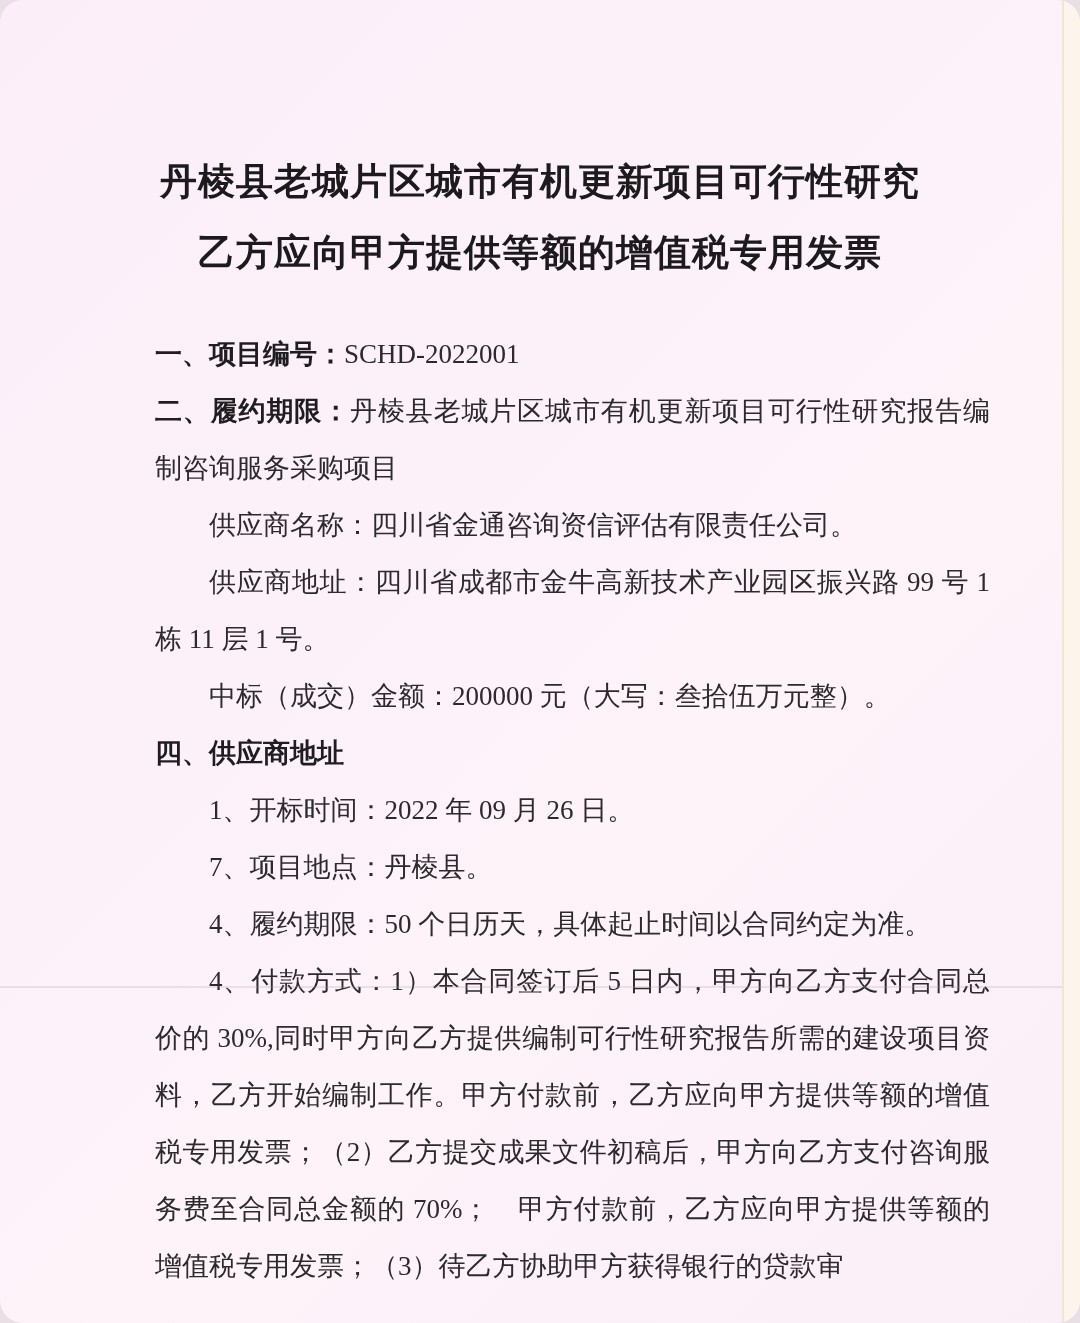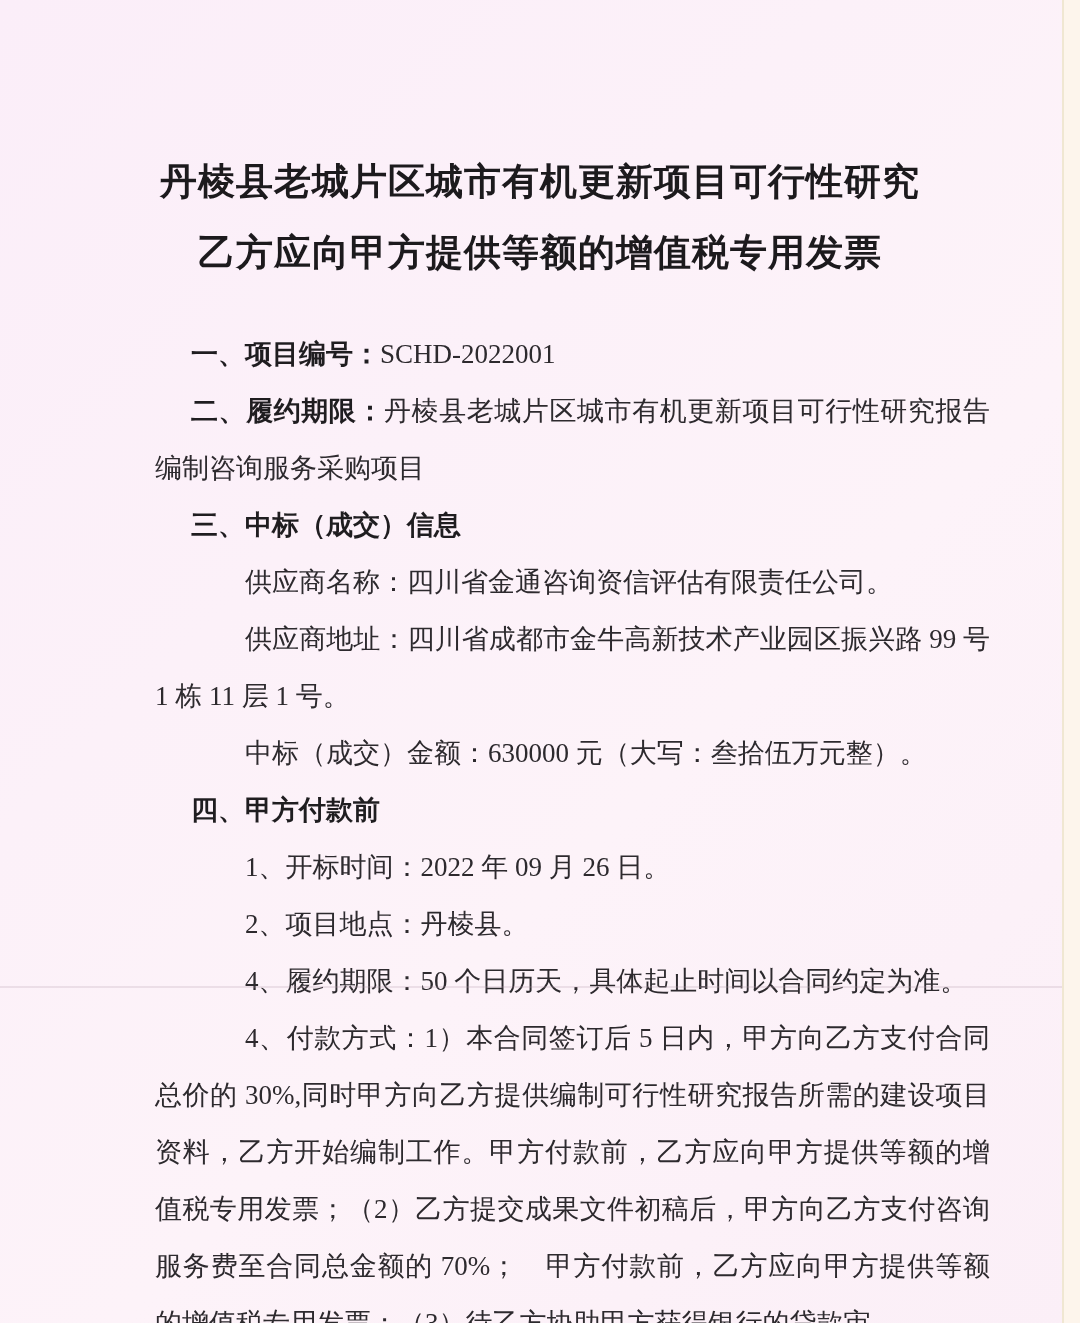--- a/index.html
+++ b/index.html
@@ -9,20 +9,21 @@
   }
   .page {
     position: relative;
     width: 1080px;
     height: 1323px;
     margin: 0 auto;
     overflow: hidden;
     background: linear-gradient(135deg, #fbeef9 0%, #fcf1f9 35%, #fdf3f9 60%, #fbeff7 100%);
     color: #2d2a2e;
     font-family: "Liberation Serif", "DejaVu Serif", serif;
+    border-radius: 23px;
   }
   .doc-title {
     padding-top: 146px;
     text-align: center;
     font-family: "Liberation Sans", "DejaVu Sans", sans-serif;
     font-weight: 700;
     font-size: 37px;
     line-height: 71px;
     letter-spacing: 1px;
     color: #1c1a1d;
@@ -39,21 +40,20 @@
   .para {
     margin: 0;
   }
   .para.indent {
     text-indent: 2em;
   }
   .lbl {
     font-family: Liberation Serif, serif;
     font-weight: 700;
     color: #1f1d20;
-    margin-left: 36px;
   }
   .scan-line {
     position: absolute;
     left: 0;
     top: 986px;
     width: 100%;
     height: 2px;
     background: rgba(176, 148, 168, 0.22);
     pointer-events: none;
   }
@@ -77,33 +77,32 @@
     <div>丹棱县老城片区城市有机更新项目可行性研究</div>
     <div>乙方应向甲方提供等额的增值税专用发票</div>
   </div>
 
   <div class="doc-body">
 
     <p class="para"><span class="lbl">一、项目编号：</span><span>SCHD-2022001</span></p>
 
     <p class="para"><span class="lbl">二、履约期限：</span><span>丹棱县老城片区城市有机更新项目可行性研究报告编制咨询服务采购项目</span></p>
 
-    <p class="para"><span class="lbl">三、中标（成交）信息</span><span></span></p>
 
     <p class="para indent"><span class="lbl"></span><span>供应商名称：四川省金通咨询资信评估有限责任公司。</span></p>
 
     <p class="para indent"><span class="lbl"></span><span>供应商地址：四川省成都市金牛高新技术产业园区振兴路 99 号 1 栋 11 层 1 号。</span></p>
 
-    <p class="para indent"><span class="lbl"></span><span>中标（成交）金额：630000 元（大写：叁拾伍万元整）。</span></p>
+    <p class="para indent"><span class="lbl"></span><span>中标（成交）金额：200000 元（大写：叁拾伍万元整）。</span></p>
 
-    <p class="para"><span class="lbl">四、甲方付款前</span><span></span></p>
+    <p class="para"><span class="lbl">四、供应商地址</span><span></span></p>
 
     <p class="para indent"><span class="lbl"></span><span>1、开标时间：2022 年 09 月 26 日。</span></p>
 
-    <p class="para indent"><span class="lbl"></span><span>2、项目地点：丹棱县。</span></p>
+    <p class="para indent"><span class="lbl"></span><span>7、项目地点：丹棱县。</span></p>
 
     <p class="para indent"><span class="lbl"></span><span>4、履约期限：50 个日历天，具体起止时间以合同约定为准。</span></p>
 
     <p class="para indent"><span class="lbl"></span><span>4、付款方式：1）本合同签订后 5 日内，甲方向乙方支付合同总价的 30%,同时甲方向乙方提供编制可行性研究报告所需的建设项目资料，乙方开始编制工作。甲方付款前，乙方应向甲方提供等额的增值税专用发票；（2）乙方提交成果文件初稿后，甲方向乙方支付咨询服务费至合同总金额的 70%；　甲方付款前，乙方应向甲方提供等额的增值税专用发票；（3）待乙方协助甲方获得银行的贷款审</span></p>
 
   </div>
 
   <div class="scan-line"></div>
   <div class="page-edge"></div>
 

